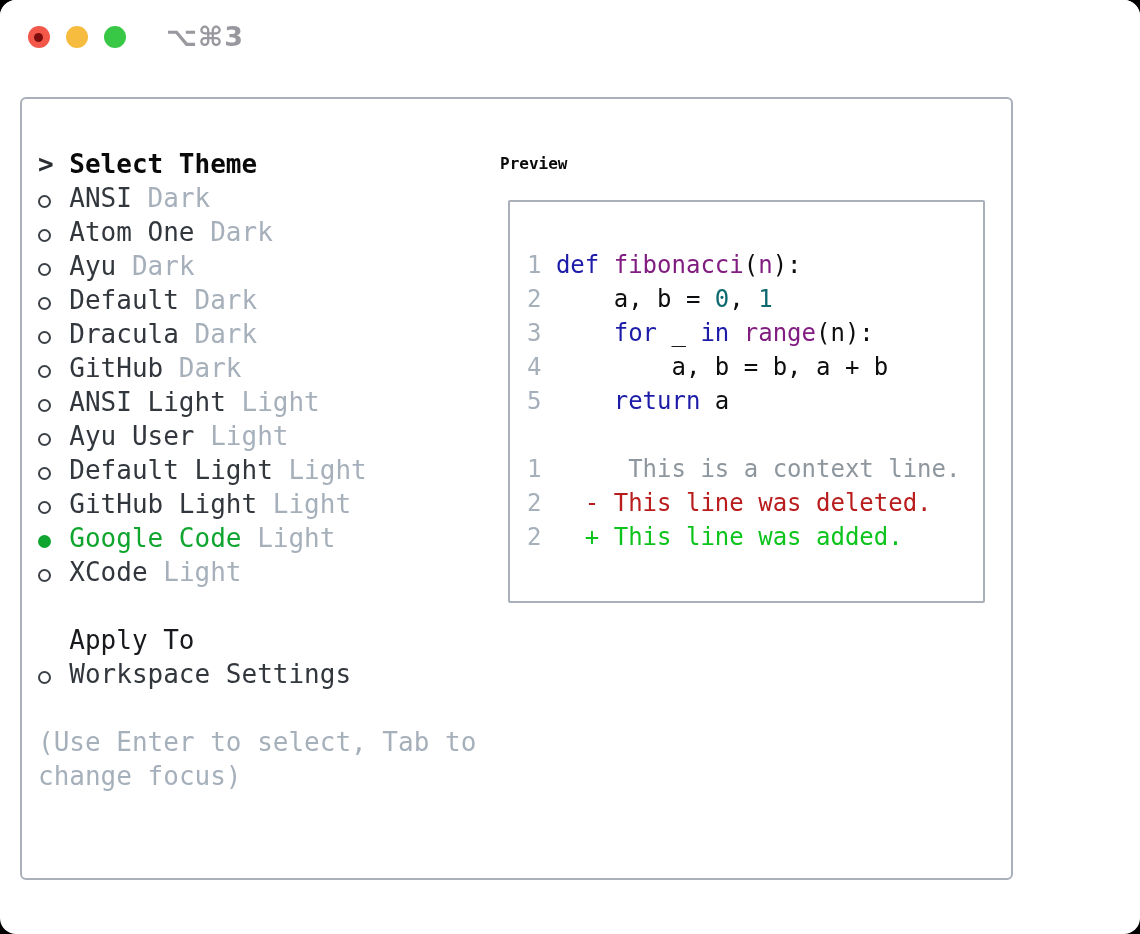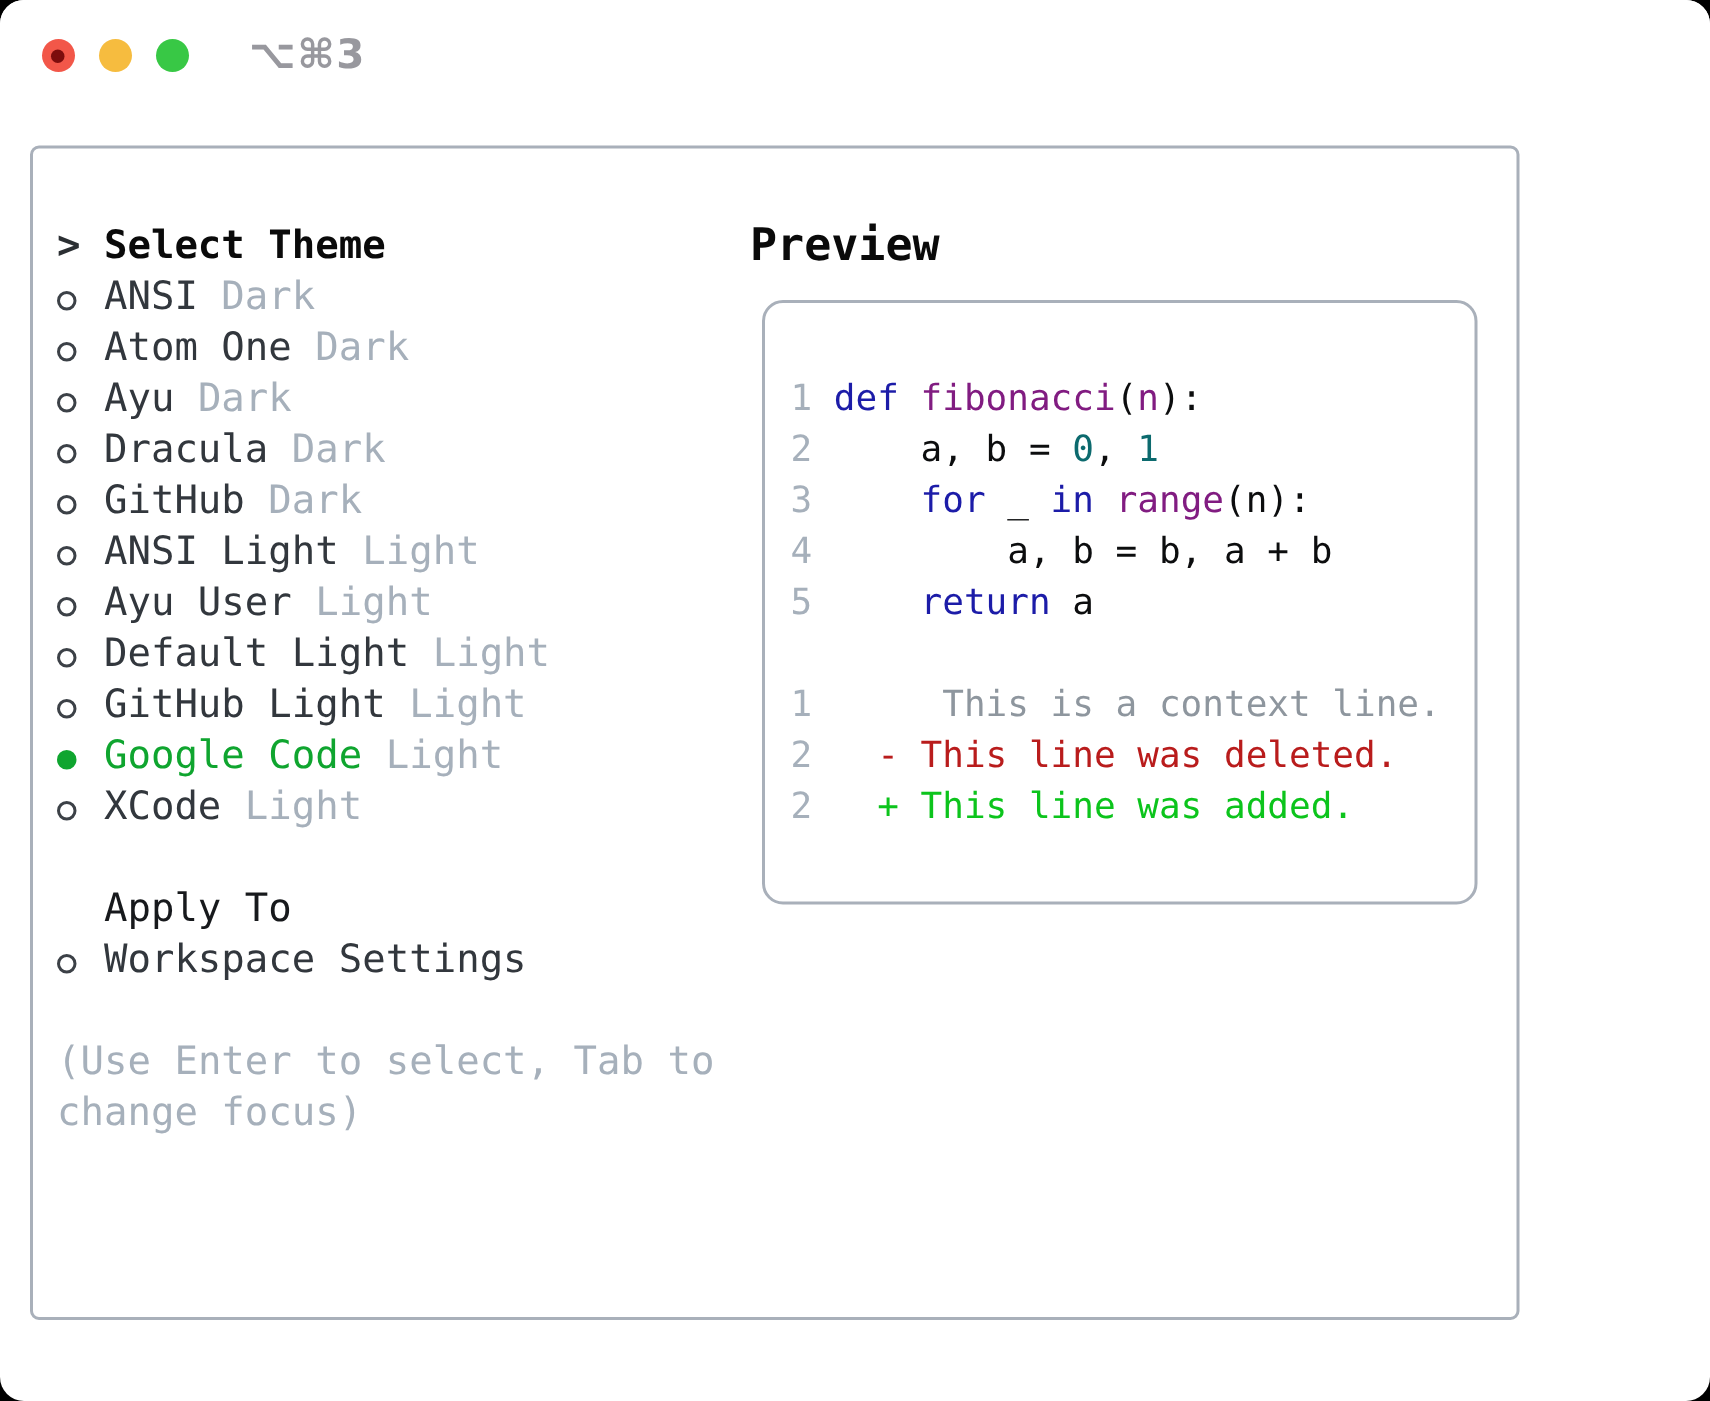--- a/index.html
+++ b/index.html
@@ -55,25 +55,25 @@
   .variant{color:var(--muted);}
   .apply-section{margin-top:34px;}
   .apply-header{color:#17191c;}
   .apply-name{color:var(--dark);}
   .apply-name.sel{color:var(--green-ui);}
   .help{margin-top:34px;color:var(--muted);}
   .help .row{white-space:pre;}
   
   .preview-title{
     position:absolute;left:478px;top:48px;height:34px;line-height:34px;
-    font-size:30px;font-weight:bold;color:#0a0a0a;
+    font-size:16px;font-weight:bold;color:#0a0a0a;
   }
   .preview-box{
     position:absolute;left:486px;top:101px;width:477px;height:403px;
-    border:2px solid var(--border);border-radius:14px;background:#fff;
+    border:2px solid var(--border);border-radius:2px;background:#fff;
   }
   .code{
     position:absolute;left:17px;top:46px;
     font-size:24px;line-height:34px;white-space:pre;color:var(--near-black);
   }
   .code-line{height:34px;}
   .ln{display:inline-block;width:2ch;color:var(--muted);}
   .tok-kw{color:#1c1ca8;}
   .tok-fn{color:#811c81;}
   .tok-num{color:#0c6a6e;}
@@ -98,20 +98,21 @@
   <div class="panel">
     <div class="panel-content">
 
       <div class="left-pane">
         <div class="row list-header"><span class="marker prompt-char">&gt;</span><span>Select Theme</span></div>
 
         <div id="theme-list">
             <div class="row"><span class="marker"><span class="circle"></span></span><span class="theme-name">ANSI</span><span class="variant"> Dark</span></div>
             <div class="row"><span class="marker"><span class="circle"></span></span><span class="theme-name">Atom One</span><span class="variant"> Dark</span></div>
             <div class="row"><span class="marker"><span class="circle"></span></span><span class="theme-name">Ayu</span><span class="variant"> Dark</span></div>
+            <div class="row"><span class="marker"><span class="circle"></span></span><span class="theme-name">Default</span><span class="variant"> Dark</span></div>
             <div class="row"><span class="marker"><span class="circle"></span></span><span class="theme-name">Dracula</span><span class="variant"> Dark</span></div>
             <div class="row"><span class="marker"><span class="circle"></span></span><span class="theme-name">GitHub</span><span class="variant"> Dark</span></div>
             <div class="row"><span class="marker"><span class="circle"></span></span><span class="theme-name">ANSI Light</span><span class="variant"> Light</span></div>
             <div class="row"><span class="marker"><span class="circle"></span></span><span class="theme-name">Ayu User</span><span class="variant"> Light</span></div>
             <div class="row"><span class="marker"><span class="circle"></span></span><span class="theme-name">Default Light</span><span class="variant"> Light</span></div>
             <div class="row"><span class="marker"><span class="circle"></span></span><span class="theme-name">GitHub Light</span><span class="variant"> Light</span></div>
             <div class="row"><span class="marker"><span class="circle sel"></span></span><span class="theme-name sel">Google Code</span><span class="variant"> Light</span></div>
             <div class="row"><span class="marker"><span class="circle"></span></span><span class="theme-name">XCode</span><span class="variant"> Light</span></div>
           </div>
 

